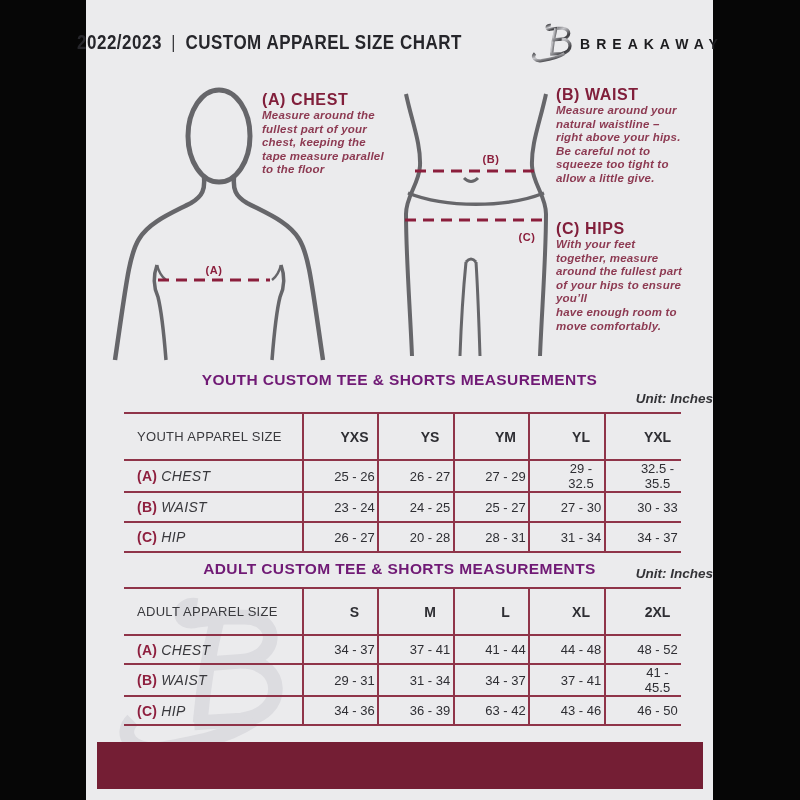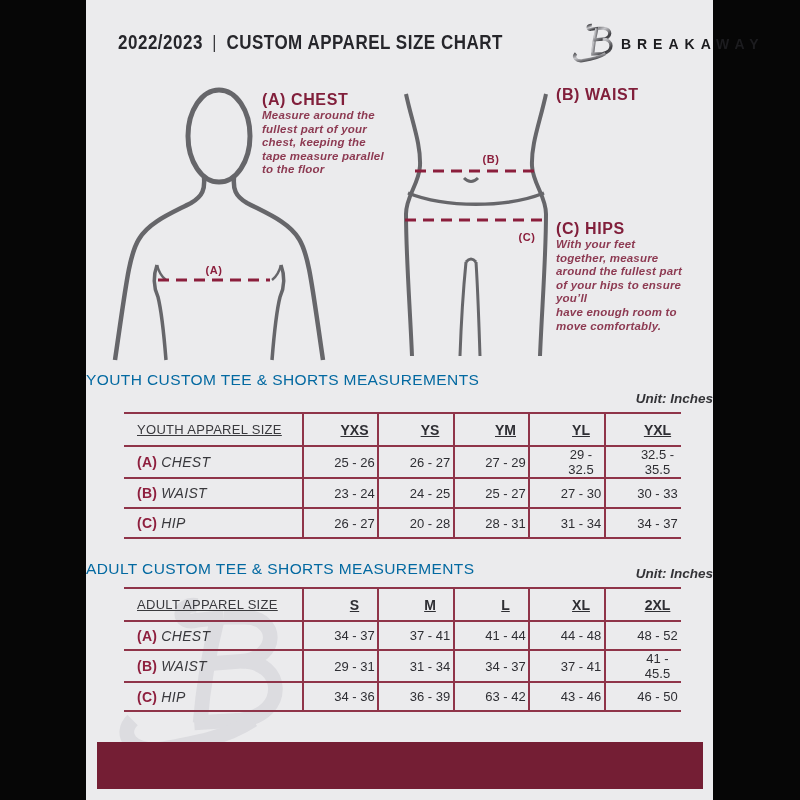--- a/index.html
+++ b/index.html
@@ -2,21 +2,21 @@
 <html><head>
 <meta charset="utf-8">
 <style>
   * { margin:0; padding:0; box-sizing:border-box; }
   body { margin:0; background:#000; font-family:"Liberation Sans","DejaVu Sans",sans-serif; }
   .canvas { position:relative; width:800px; height:800px; background:#060606; overflow:hidden; }
   .page { position:absolute; left:86px; top:0; width:627px; height:800px; background:#EBEBED; }
 
   
   .header { position:absolute; left:32px; right:30px; top:18px; height:48px;
-            display:flex; align-items:center; justify-content:flex-start; }
+            display:flex; align-items:center; justify-content:center; }
   .title-group { display:flex; align-items:center; gap:11px; white-space:nowrap;
                  transform:scaleX(0.85); transform-origin:left center;
                  font-weight:700; font-size:20px; letter-spacing:0.6px; color:#26262b; }
   .title-divider { font-weight:400; color:#3a3a3e; font-size:19px; }
   .brand-group { display:flex; align-items:center; gap:4px; }
   .brand-name { font-weight:700; font-size:14px; letter-spacing:6px; color:#1c1c1f; padding-top:3px; }
 
   
   .fig { position:absolute; overflow:visible; }
   .body-line { fill:none; stroke:#66666A; }
@@ -24,34 +24,34 @@
   .fig-label { font-size:11px; font-weight:700; fill:#8B1E3C; text-anchor:middle; letter-spacing:0.5px;
                font-family:"Liberation Sans","DejaVu Sans",sans-serif; }
 
   
   .guide-block { position:absolute; }
   .guide-heading { font-size:16px; font-weight:700; color:#811F3B; letter-spacing:0.6px; }
   .guide-text { font-size:11.5px; font-style:italic; font-weight:600;
                 color:#8D3A52; line-height:13.6px; white-space:pre-line; letter-spacing:0.2px; }
 
   
-  .section-title { position:absolute; left:0; width:100%; 
-                   font-size:15.5px; font-weight:400; letter-spacing:0.4px; color:#0369a1; z-index:2; }
+  .section-title { position:absolute; left:0; width:100%; text-align:center;
+                   font-size:15.5px; font-weight:700; letter-spacing:0.4px; color:#701a75; z-index:2; }
   .section-unit  { position:absolute; left:0; width:100%; text-align:right;
                    font-size:13.5px; font-style:italic; font-weight:600; color:#333337; z-index:2; }
 
   
   .size-table { position:absolute; left:38px; width:557px; border-collapse:collapse;
                 table-layout:fixed; z-index:2;
                 border-top:2px solid #8F3449; }
   .size-table td { padding:0; text-align:center; vertical-align:middle;
                    font-size:13px; color:#2e2e33; border-bottom:2px solid #8F3449; }
   .size-table td + td { border-left:2px solid #8F3449;padding-left:28px; }
   .size-table .col-label { text-align:left; padding-left:13px; letter-spacing:0.3px; color:#3a3a3e; }
-  .size-table tr.head td { height:33px; font-weight:700; font-size:14px;text-decoration:underline; }
+  .size-table tr.head td { height:47px; font-weight:700; font-size:14px; }
   .size-table tr.head td.col-label { font-weight:400; font-size:13px; }
   .size-table tr.data td { height:30px; }
   .size-table tr.data td.col-label { font-size:14px; }
   .adult tr.data td { height:29px; }
   .marker { font-weight:700; color:#8E1F3E; margin-right:4px; }
   .rlabel { color:#38383c;font-style:italic; }
 
   
   .watermark { position:absolute; left:26px; top:572px; z-index:1; }
   .footer-bar { position:absolute; left:11px; top:742px; width:606px; height:47px;
@@ -121,20 +121,26 @@
     <div class="guide-block" style="left:176px; top:91px; width:178px;">
       <div class="guide-heading">(A) CHEST</div>
       <div class="guide-text">Measure around the
 fullest part of your
 chest, keeping the
 tape measure parallel
 to the floor</div>
     </div>
     <div class="guide-block" style="left:470px; top:86px; width:168px;">
       <div class="guide-heading">(B) WAIST</div>
+      <div class="guide-text">Measure around your
+natural waistline –
+right above your hips.
+Be careful not to
+squeeze too tight to
+allow a little give.</div>
     </div>
     <div class="guide-block" style="left:470px; top:220px; width:178px;">
       <div class="guide-heading">(C) HIPS</div>
       <div class="guide-text">With your feet
 together, measure
 around the fullest part
 of your hips to ensure
 you’ll
 have enough room to
 move comfortably.</div>

